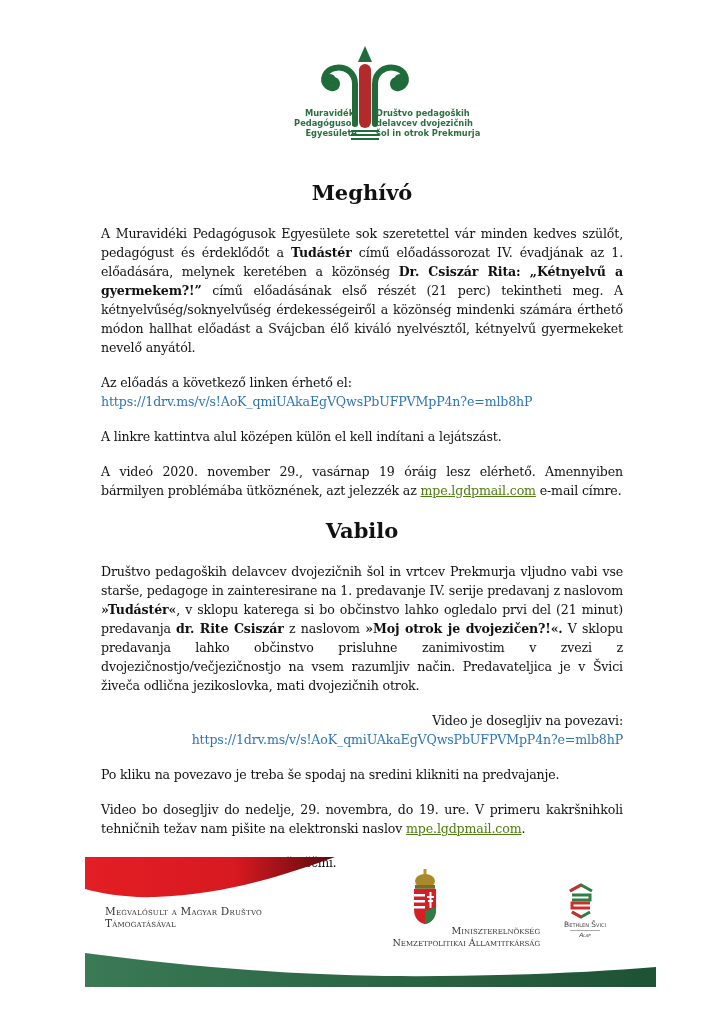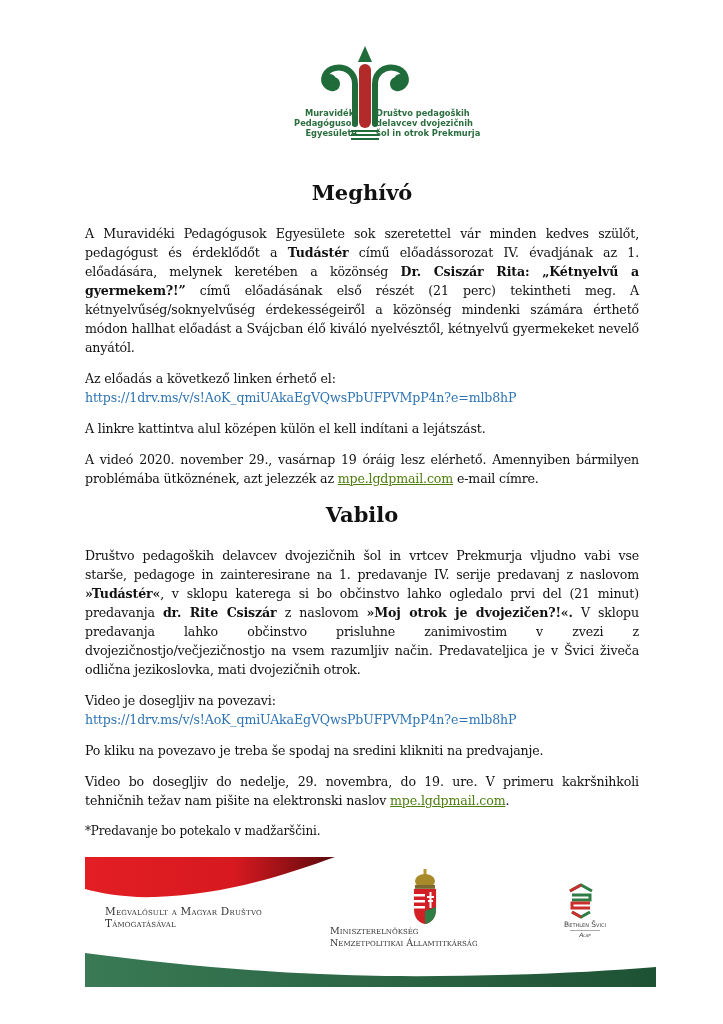--- a/index.html
+++ b/index.html
@@ -15,35 +15,35 @@
   .logo-right { position: absolute; left: 121px; top: 64px; width: 120px; text-align: left;
                 font-family: "DejaVu Sans", sans-serif; font-weight: bold; font-size: 8.3px;
                 line-height: 10px; color: #2c6e3f; white-space: nowrap; }
   .logo-svg { position: absolute; left: 56px; top: 0; }
 
   
   .content { position: absolute; left: 85px; top: 162px; width: 554px;
              font-family: "DejaVu Serif", serif; font-size: 13px; line-height: 19px; }
   h1 { margin: 16px; text-align: center; font-family: "DejaVu Serif", serif;
        font-weight: bold; font-size: 21px; line-height: 30px; }
-  p { margin: 0; text-align: justify; font-size: 12.6px; letter-spacing: -0.15px; }
+  p { margin: 16px; text-align: justify; font-size: 12.6px; letter-spacing: -0.15px; }
   .para1 { margin-top: 4px; }
   .gap { margin-top: 12px; }
   .link { color: #2e74b5; }
   .mail { color: #4d7c0f; text-decoration: underline; }
   b { font-weight: bold; }
   .h-vab { margin-top: 12px; }
   .small { font-size: 12px; }
 
   
   .footer { position: absolute; left: 85px; top: 855px; width: 571px; height: 133px; overflow: hidden; }
   .footer svg.bands { position: absolute; left: 0; top: 0; }
   .f-text { position: absolute; left: 20px; top: 50px; font-family: "DejaVu Serif", serif;
             font-size: 10.5px; line-height: 12px; color: #333; font-variant: small-caps; letter-spacing: 0.2px; }
-  .f-min { position: absolute; left: 245px; top: 70px; width: 210px; text-align: left;
+  .f-min { position: absolute; left: 245px; top: 70px; width: 210px; text-align: right;
            font-family: "DejaVu Serif", serif; font-size: 9.5px; line-height: 12px; color: #333;
            font-variant: small-caps; }
   .f-coat { position: absolute; left: 327px; top: 14px; }
   .f-bg { position: absolute; left: 483px; top: 28px; }
   .f-bg-text { position: absolute; left: 460px; top: 65px; width: 80px; text-align: center;
                font-family: "DejaVu Sans", sans-serif; font-size: 7.5px; color: #444; font-variant: small-caps; }
   .f-bg-sub { display: block; font-size: 6px; font-style: italic; border-top: 1px solid #aaa; width: 30px; margin: 1px auto 0; }
 </style>
 </head>
 <body>
@@ -88,21 +88,21 @@
       <a class="link">https://1drv.ms/v/s!AoK_qmiUAkaEgVQwsPbUFPVMpP4n?e=mlb8hP</a>
     </p>
 
     <p class="gap">A linkre kattintva alul középen külön el kell indítani a lejátszást.</p>
 
     <p class="gap"><span>A videó 2020. november 29., vasárnap 19 óráig lesz elérhető. Amennyiben bármilyen problémába ütköznének, azt jelezzék az </span><a class="mail">mpe.lgdpmail.com</a><span> e-mail címre.</span></p>
 
     <h1 class="h-vab">Vabilo</h1>
     <p class="para1"><span>Društvo pedagoških delavcev dvojezičnih šol in vrtcev Prekmurja vljudno vabi vse starše, pedagoge in zainteresirane na 1. predavanje IV. serije predavanj z naslovom </span><b>»Tudástér«</b><span>, v sklopu katerega si bo občinstvo lahko ogledalo prvi del (21 minut) predavanja </span><b>dr. Rite Csiszár</b><span> z naslovom </span><b>»Moj otrok je dvojezičen?!«.</b><span> V sklopu predavanja lahko občinstvo prisluhne zanimivostim v zvezi z dvojezičnostjo/večjezičnostjo na vsem razumljiv način. Predavateljica je v Švici živeča odlična jezikoslovka, mati dvojezičnih otrok.</span></p>
 
-    <p class="gap" style="text-align:left">
+    <p class="gap" style="text-align:right">
       <span>Video je dosegljiv na povezavi:</span><br>
       <a class="link">https://1drv.ms/v/s!AoK_qmiUAkaEgVQwsPbUFPVMpP4n?e=mlb8hP</a>
     </p>
 
     <p class="gap">Po kliku na povezavo je treba še spodaj na sredini klikniti na predvajanje.</p>
 
     <p class="gap"><span>Video bo dosegljiv do nedelje, 29. novembra, do 19. ure. V primeru kakršnihkoli tehničnih težav nam pišite na elektronski naslov </span><a class="mail">mpe.lgdpmail.com</a><span>.</span></p>
 
     <p class="gap small">*Predavanje bo potekalo v madžarščini.</p>
   </div>

